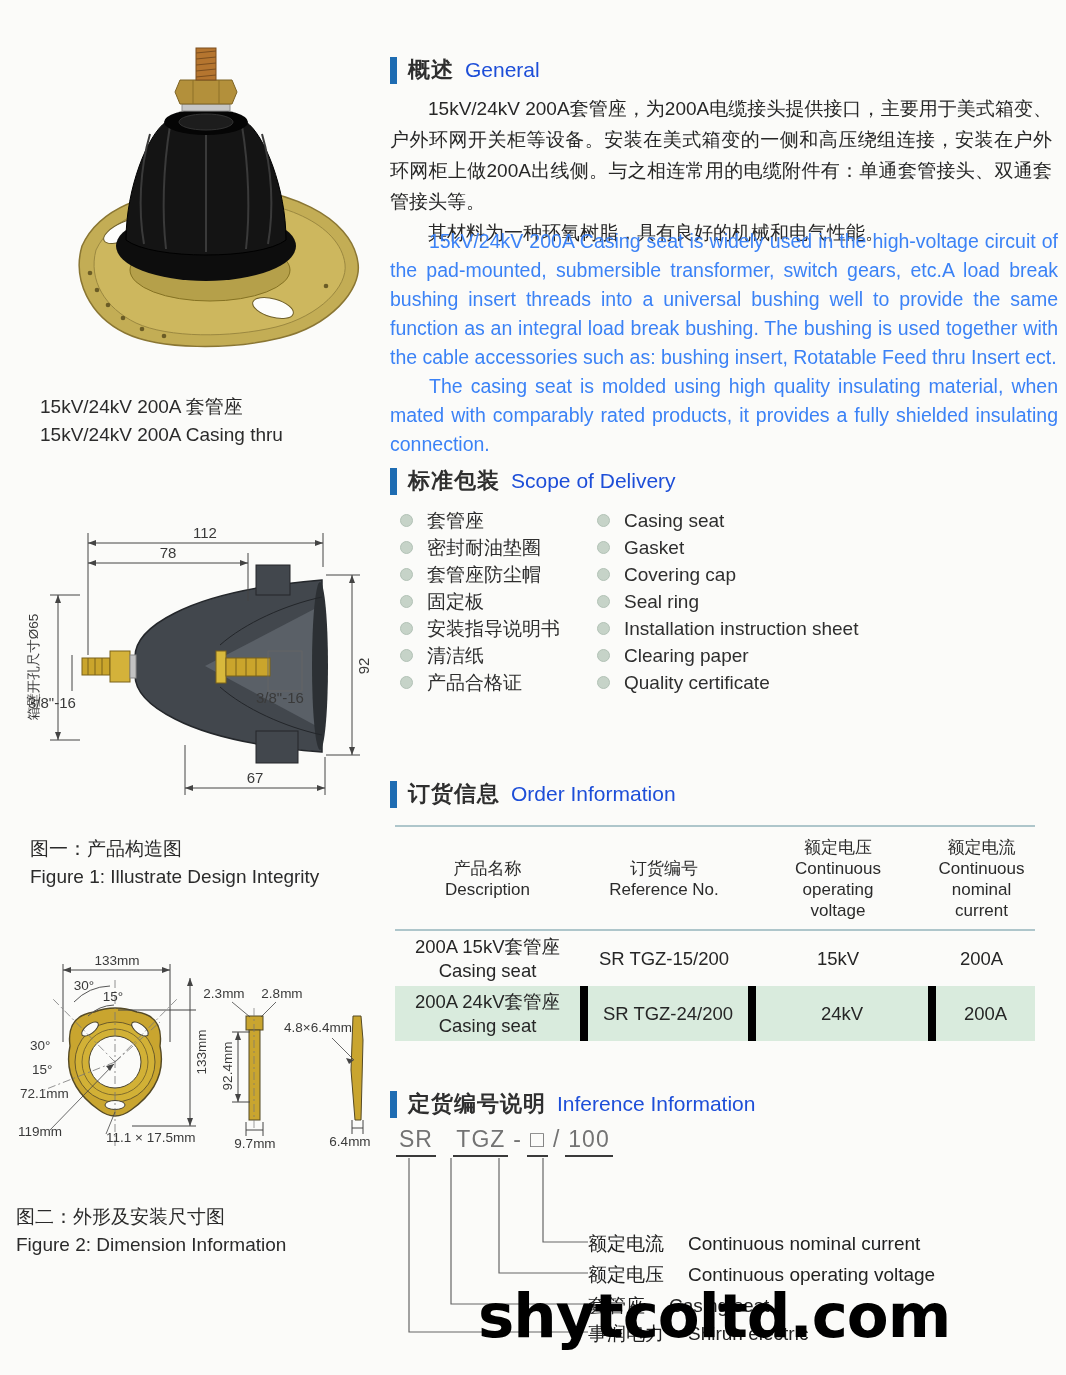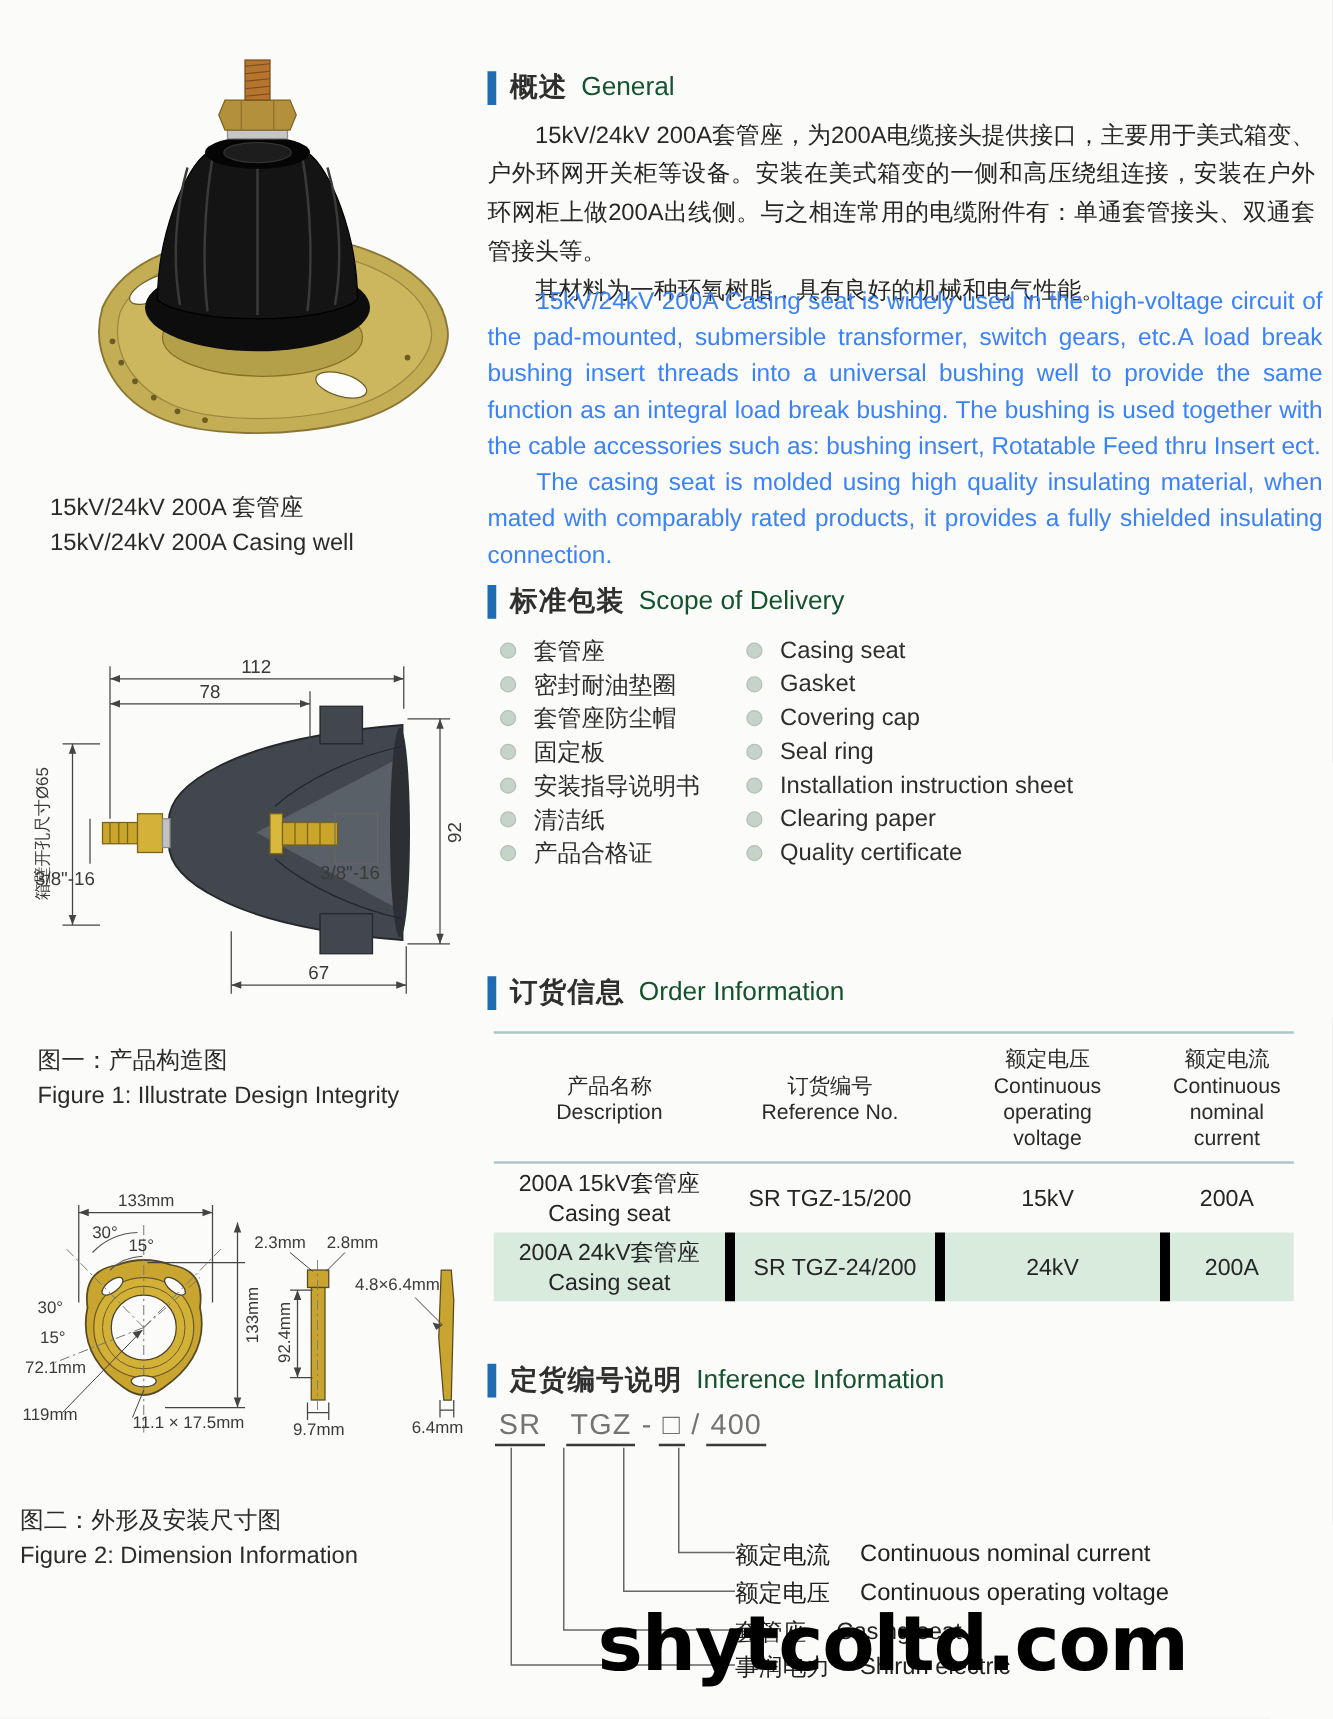--- a/index.html
+++ b/index.html
@@ -3,21 +3,21 @@
 <meta charset="utf-8">
 <style>
   html,body{margin:0;padding:0;background:#e8e8e6;}
   #page{position:relative;width:1066px;height:1375px;background:#fbfbf9;overflow:hidden;
         font-family:"Liberation Sans","DejaVu Sans",sans-serif;color:#2e2e2e;}
   .abs{position:absolute;}
   
   .sec{position:absolute;display:flex;align-items:center;gap:11px;justify-content:center;}
   .sec .bar{width:7px;height:27px;background:#1e6cb2;}
   .sec .zh{font-size:22px;font-weight:bold;color:#2f2f2f;letter-spacing:1px;}
-  .sec .en{font-size:21px;color:#14532d;}
+  .sec .en{font-size:21px;color:#1d4ed8;}
   
   .para{position:absolute;text-align:justify;}
   .para p{margin:0;text-indent:2em;}
   .zhtext{font-size:19px;line-height:31px;color:#272727;}
   .entext{font-size:19.5px;line-height:29px;color:#3b82f6;}
   
   .caption{position:absolute;font-size:19px;line-height:27.5px;color:#2b2b2b;margin-top:25px;}
   
   .dl-row{display:flex;height:27px;align-items:center;}
   .dl-zh{width:197px;display:flex;align-items:center;gap:14px;font-size:19px;}
@@ -88,21 +88,21 @@
       <line x1="166" y1="15" x2="186" y2="13"></line>
         <line x1="166" y1="21" x2="186" y2="19"></line>
       <line x1="166" y1="27" x2="186" y2="25"></line>
         <line x1="166" y1="33" x2="186" y2="31"></line>
       <line x1="166" y1="39" x2="186" y2="37"></line>
     </g>
   </svg>
 
   <div class="caption" style="left:40px;top:368px;width:320px">
     <div>15kV/24kV 200A 套管座</div>
-    <div>15kV/24kV 200A Casing well</div>
+    <div>15kV/24kV 200A Casing thru</div>
   </div>
 
   <svg class="abs" style="left:20px;top:505px" width="370" height="300" viewBox="0 0 370 300">
 
     <path d="M302,75 C240,80 190,90 155,108 C125,123 115,138 115,152 L115,170 C115,184 125,199 155,214 C190,232 240,242 302,247 Z" fill="#42474d" stroke="#24272b" stroke-width="1.5"></path>
     <rect x="236" y="60" width="34" height="30" fill="#42474d" stroke="#24272b"></rect>
     <rect x="236" y="226" width="42" height="32" fill="#42474d" stroke="#24272b"></rect>
     <polygon points="302,100 185,161 302,224" fill="#5a6067"></polygon>
     <ellipse cx="300" cy="161" rx="8" ry="84" fill="#2c3034"></ellipse>
     <path d="M302,92 C265,100 225,118 200,140" fill="none" stroke="#23262a"></path>
@@ -410,21 +410,21 @@
     <span class="en">Inference Information</span>
   </div>
 
   <div class="code">
     <span class="seg">SR</span>
     <span class="sp">&nbsp;</span>
     <span class="seg">TGZ</span>
     <span class="sp">-</span>
     <span class="seg">□</span>
     <span class="sp">/</span>
-    <span class="seg">400</span>
+    <span class="seg">100</span>
   </div>
 
   <svg class="abs" style="left:396px;top:1158px" width="200" height="180" viewBox="0 0 200 180">
     <g stroke="#666" stroke-width="1.2" fill="none">
       <path d="M13,0 V174 H192"></path>
       <path d="M55,0 V146 H192"></path>
       <path d="M103,0 V115 H192"></path>
       <path d="M147,0 V84 H192"></path>
     </g>
   </svg>

